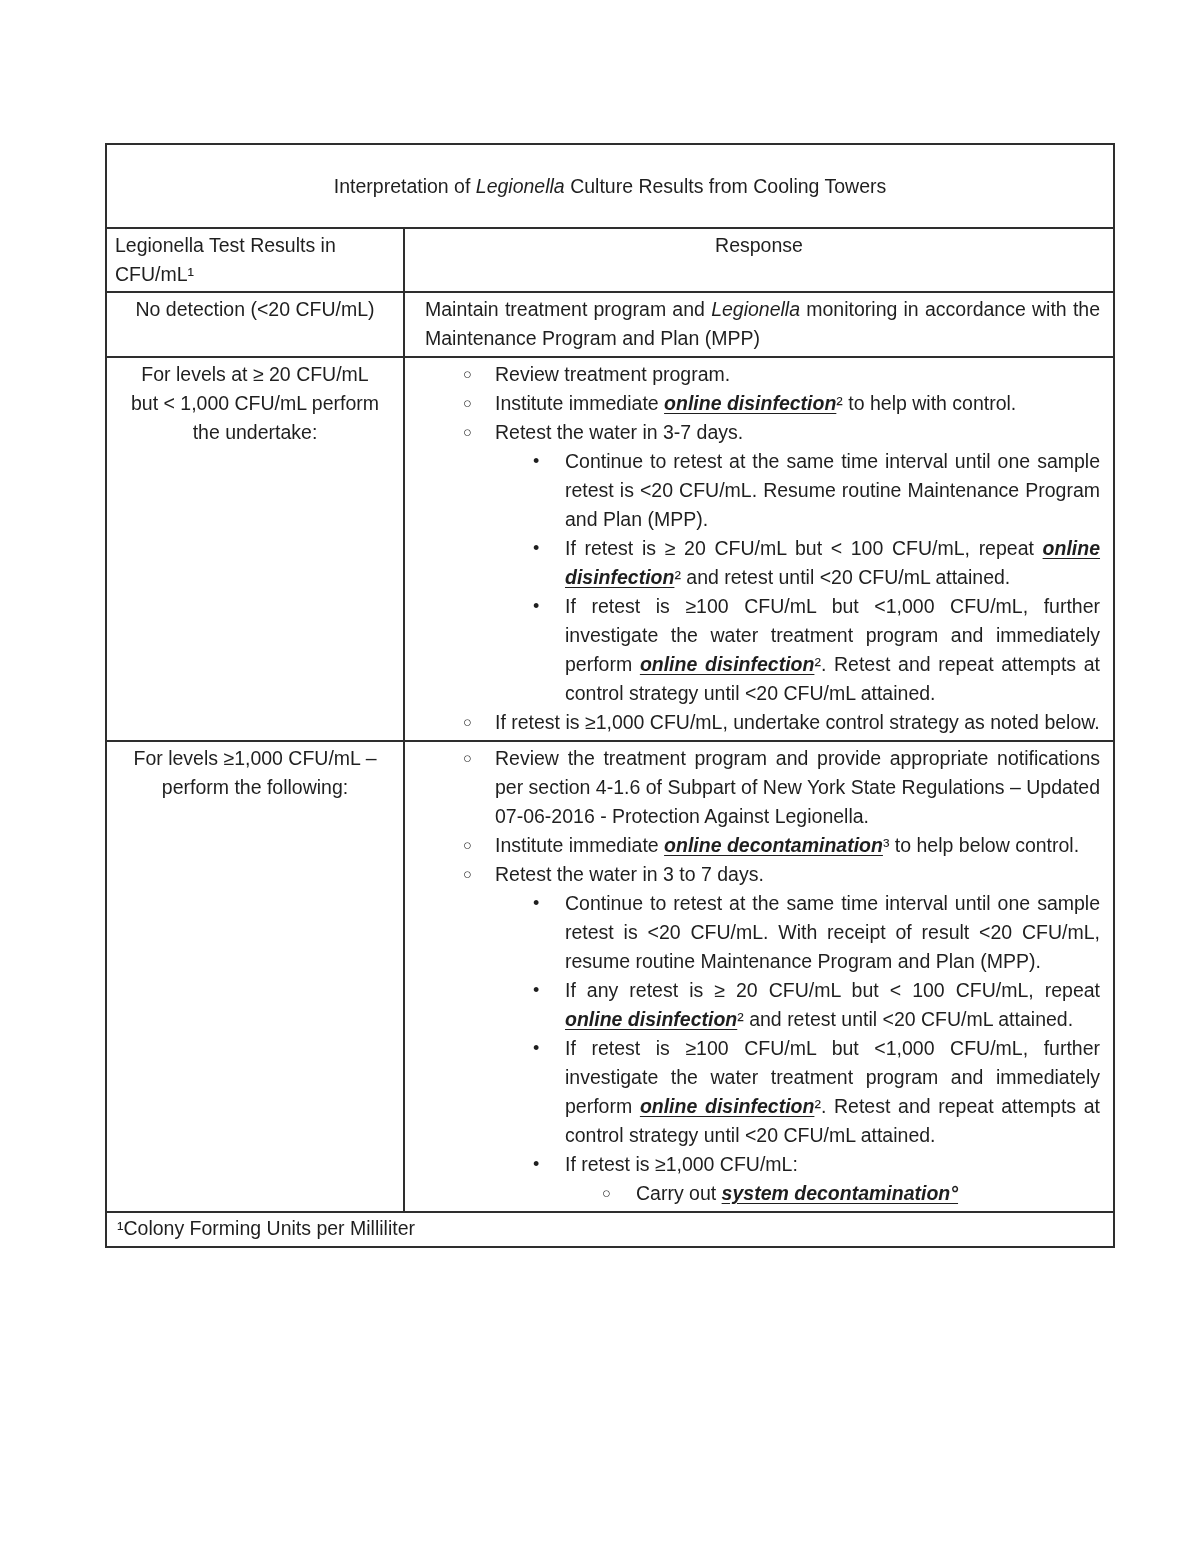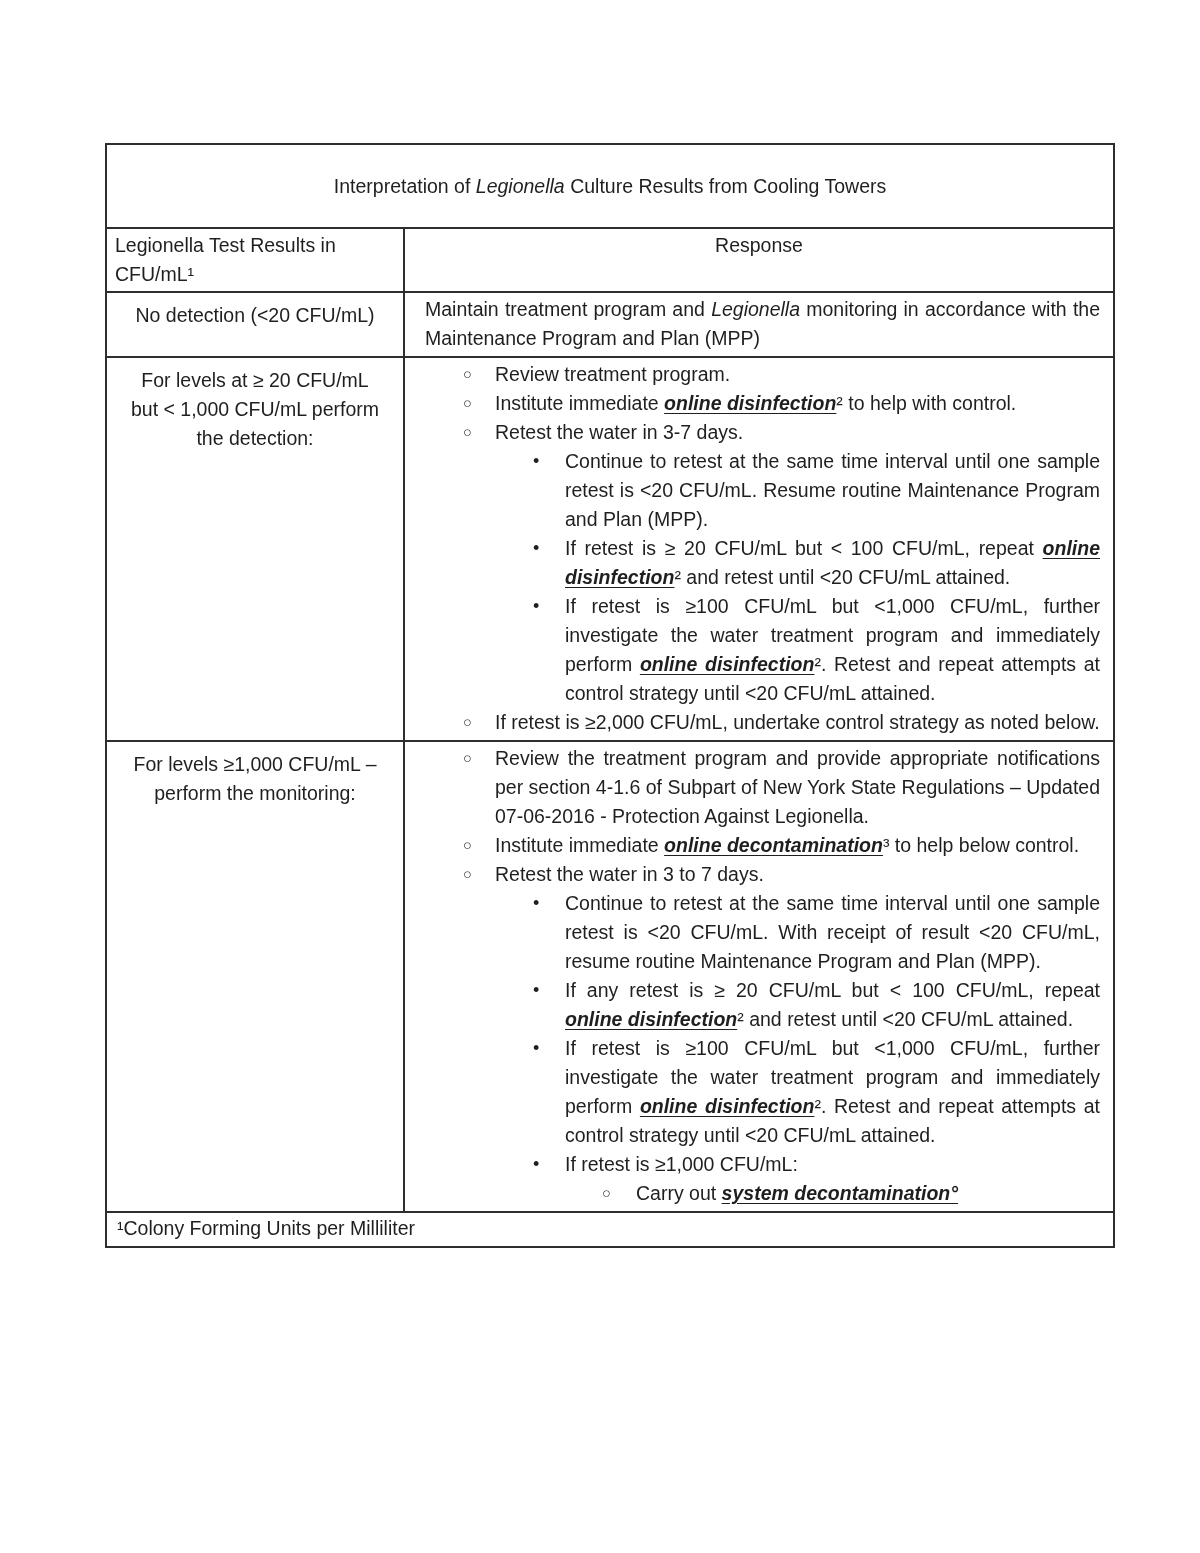--- a/index.html
+++ b/index.html
@@ -42,21 +42,21 @@
   .hdr-c1 {
     padding: 2px 8px;
     height: 60px;
   }
   .hdr-c2 {
     text-align: center;
     padding: 2px 8px;
   }
   .lbl-cell {
     text-align: center;
-    padding: 8px 8px;
+    padding: 2px 8px;
     margin-top: 18px;
   }
   .resp-cell {
     padding: 2px 13px 3px 20px;
   }
   .para {
     text-align: justify;
   }
   .li { display: flex; }
   .li.l1 { padding-left: 38px; }
@@ -109,21 +109,21 @@
           </td>
       <td class="resp-cell">
         <div class="para"><span>Maintain treatment program and </span><span class="i">Legionella</span><span> monitoring in accordance with the Maintenance Program and Plan (MPP)</span></div>
       </td>
     </tr>
 
     <tr>
       <td class="lbl-cell">
             <span class="ln">For levels at ≥ 20 CFU/mL</span>
             <span class="ln">but &lt; 1,000 CFU/mL perform</span>
-            <span class="ln">the detection:</span>
+            <span class="ln">the undertake:</span>
           </td>
       <td class="resp-cell">
         <div class="li l1">
           <span class="blt ring">○</span>
           <div class="txt"><span>Review treatment program.</span></div>
         </div>
         <div class="li l1">
           <span class="blt ring">○</span>
           <div class="txt"><span>Institute immediate </span><span class="i u">online disinfection</span><span>² to help with control.</span></div>
         </div>
@@ -138,29 +138,29 @@
         <div class="li l2">
           <span class="blt dot">•</span>
           <div class="txt"><span>If retest is ≥ 20 CFU/mL but &lt; 100 CFU/mL, repeat </span><span class="i u">online disinfection</span><span>² and retest until &lt;20 CFU/mL attained.</span></div>
         </div>
         <div class="li l2">
           <span class="blt dot">•</span>
           <div class="txt"><span>If retest is ≥100 CFU/mL but &lt;1,000 CFU/mL, further investigate the water treatment program and immediately perform </span><span class="i u">online disinfection</span><span>².  Retest and repeat attempts at control strategy until &lt;20 CFU/mL attained.</span></div>
         </div>
         <div class="li l1">
           <span class="blt ring">○</span>
-          <div class="txt"><span>If retest is ≥2,000 CFU/mL, undertake control strategy as noted below.</span></div>
+          <div class="txt"><span>If retest is ≥1,000 CFU/mL, undertake control strategy as noted below.</span></div>
         </div>
       </td>
     </tr>
 
     <tr>
       <td class="lbl-cell">
             <span class="ln">For levels ≥1,000 CFU/mL –</span>
-            <span class="ln">perform the monitoring:</span>
+            <span class="ln">perform the following:</span>
           </td>
       <td class="resp-cell">
         <div class="li l1">
           <span class="blt ring">○</span>
           <div class="txt"><span>Review the treatment program and provide appropriate notifications per section 4-1.6 of Subpart of New York State Regulations – Updated 07-06-2016 - Protection Against Legionella.</span></div>
         </div>
         <div class="li l1">
           <span class="blt ring">○</span>
           <div class="txt"><span>Institute immediate </span><span class="i u">online decontamination</span><span>³ to help below control.</span></div>
         </div>

